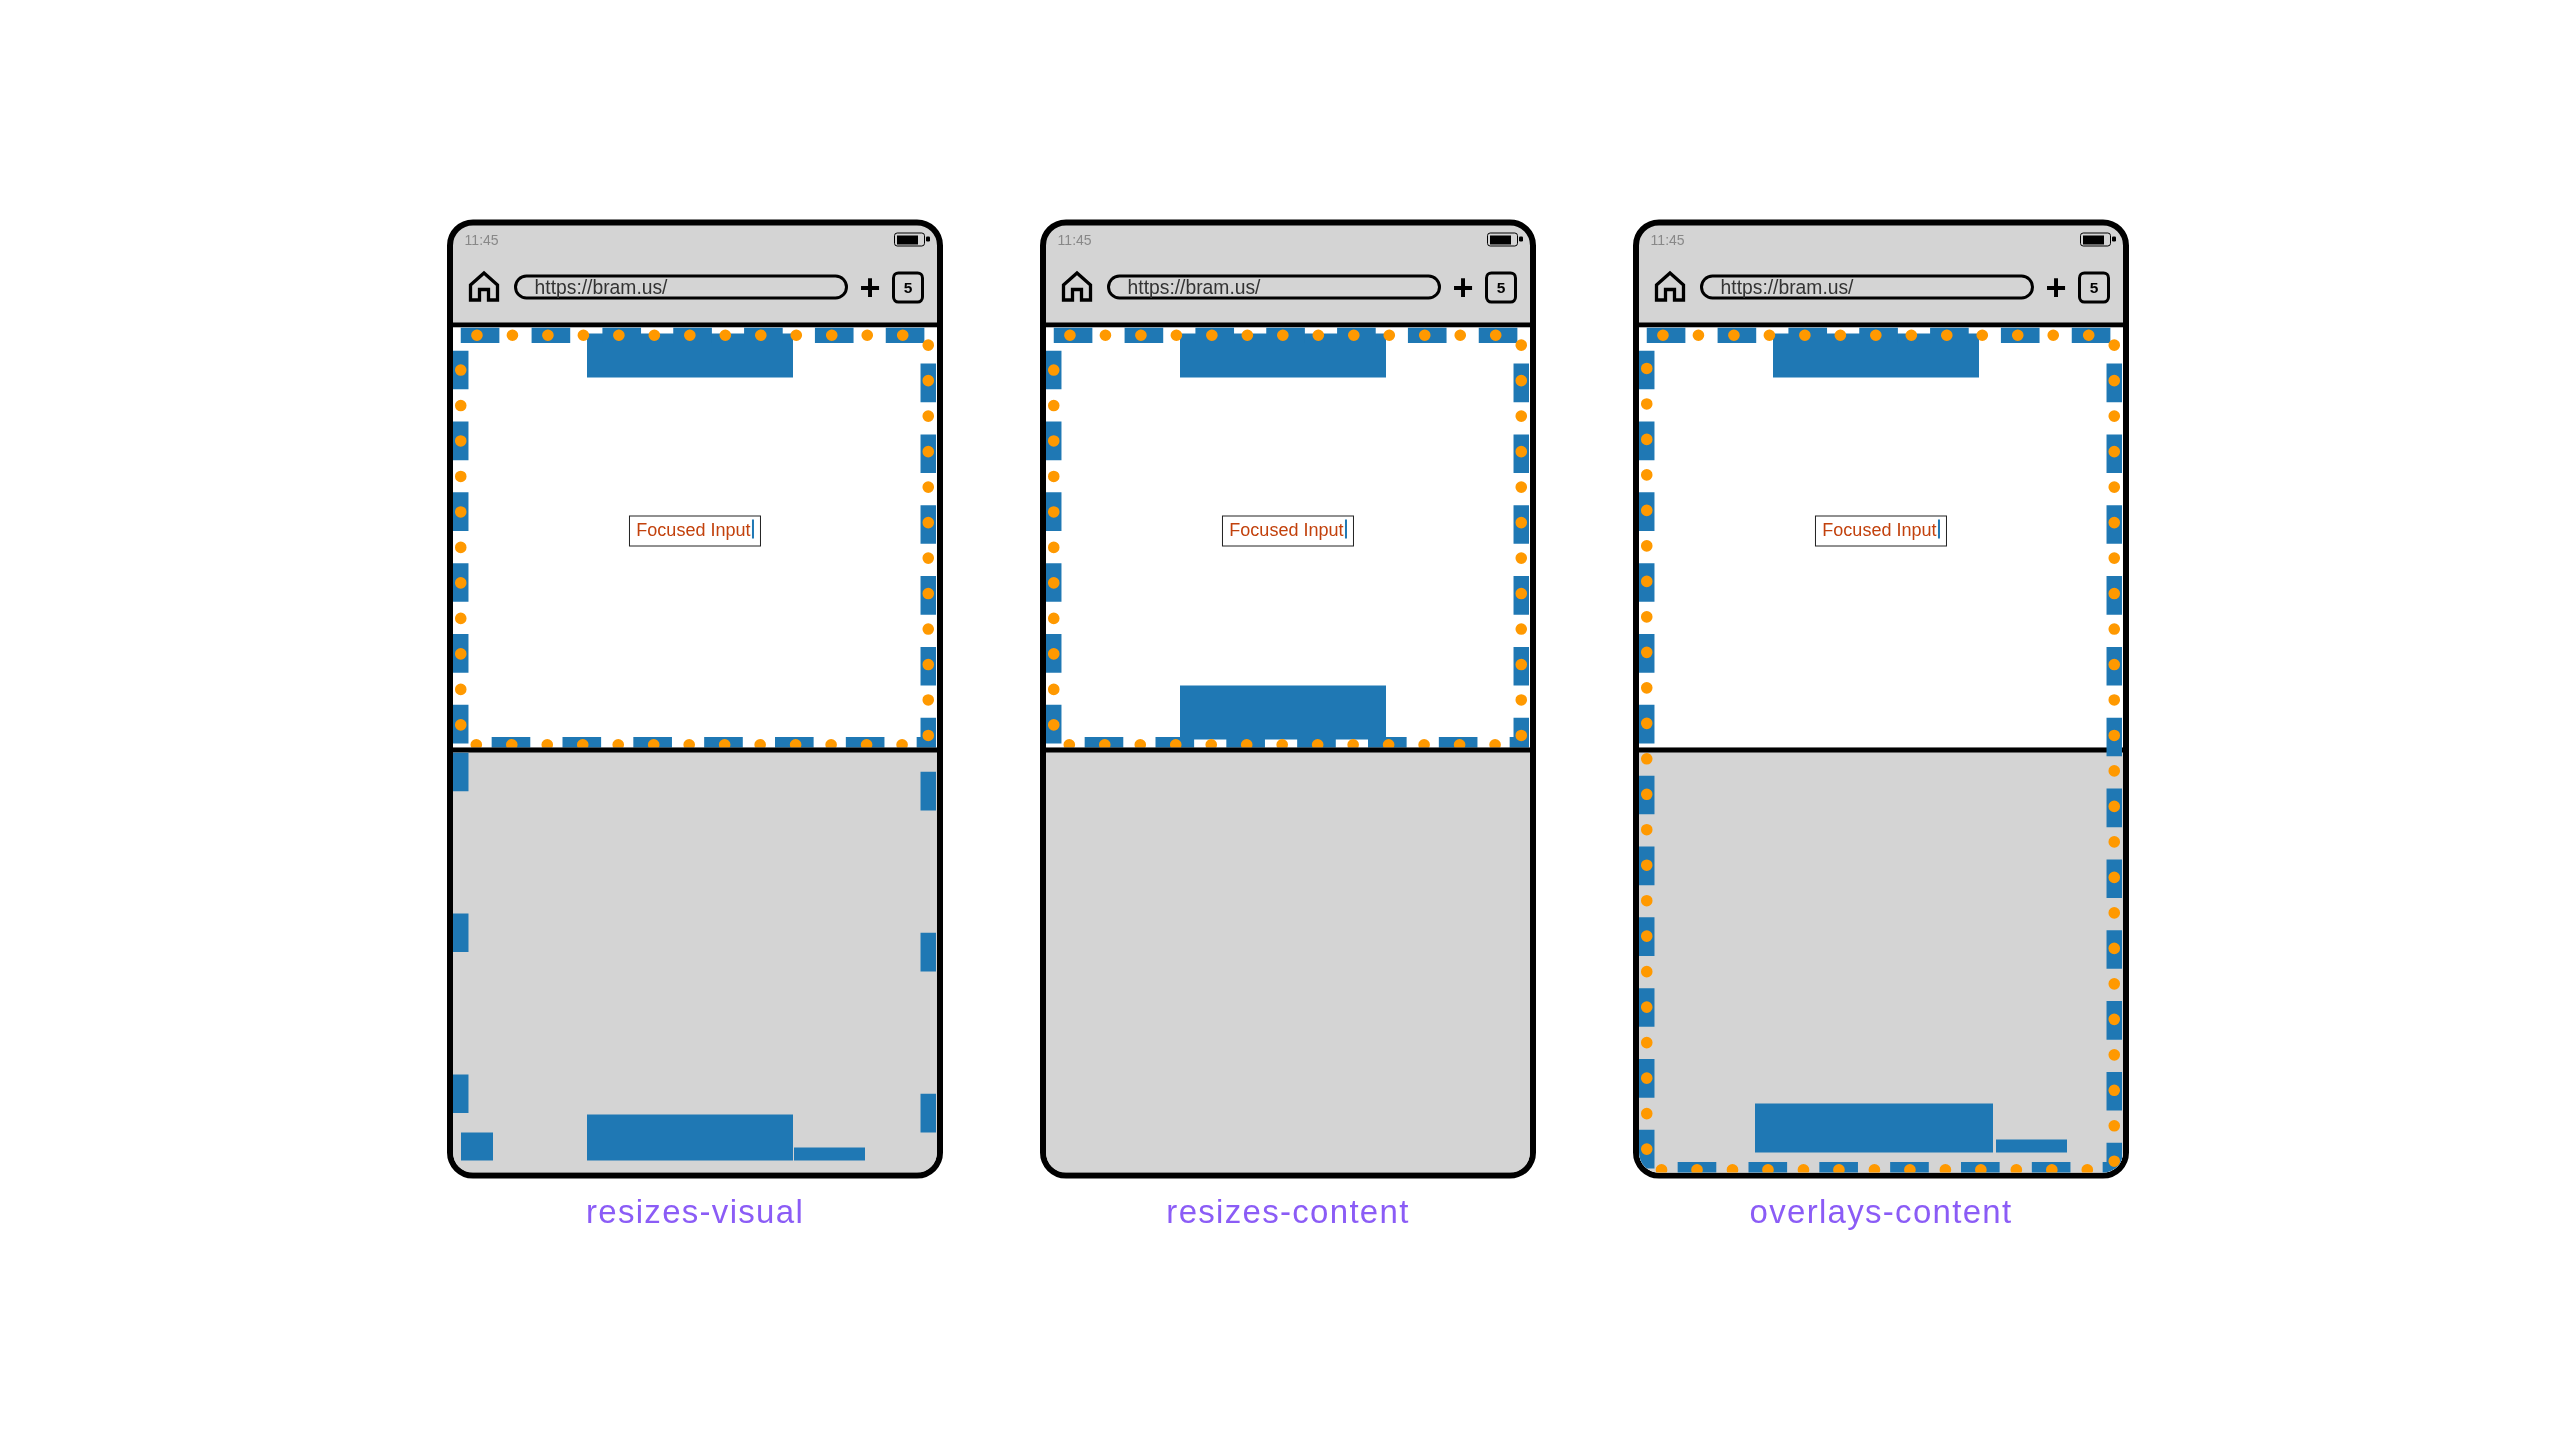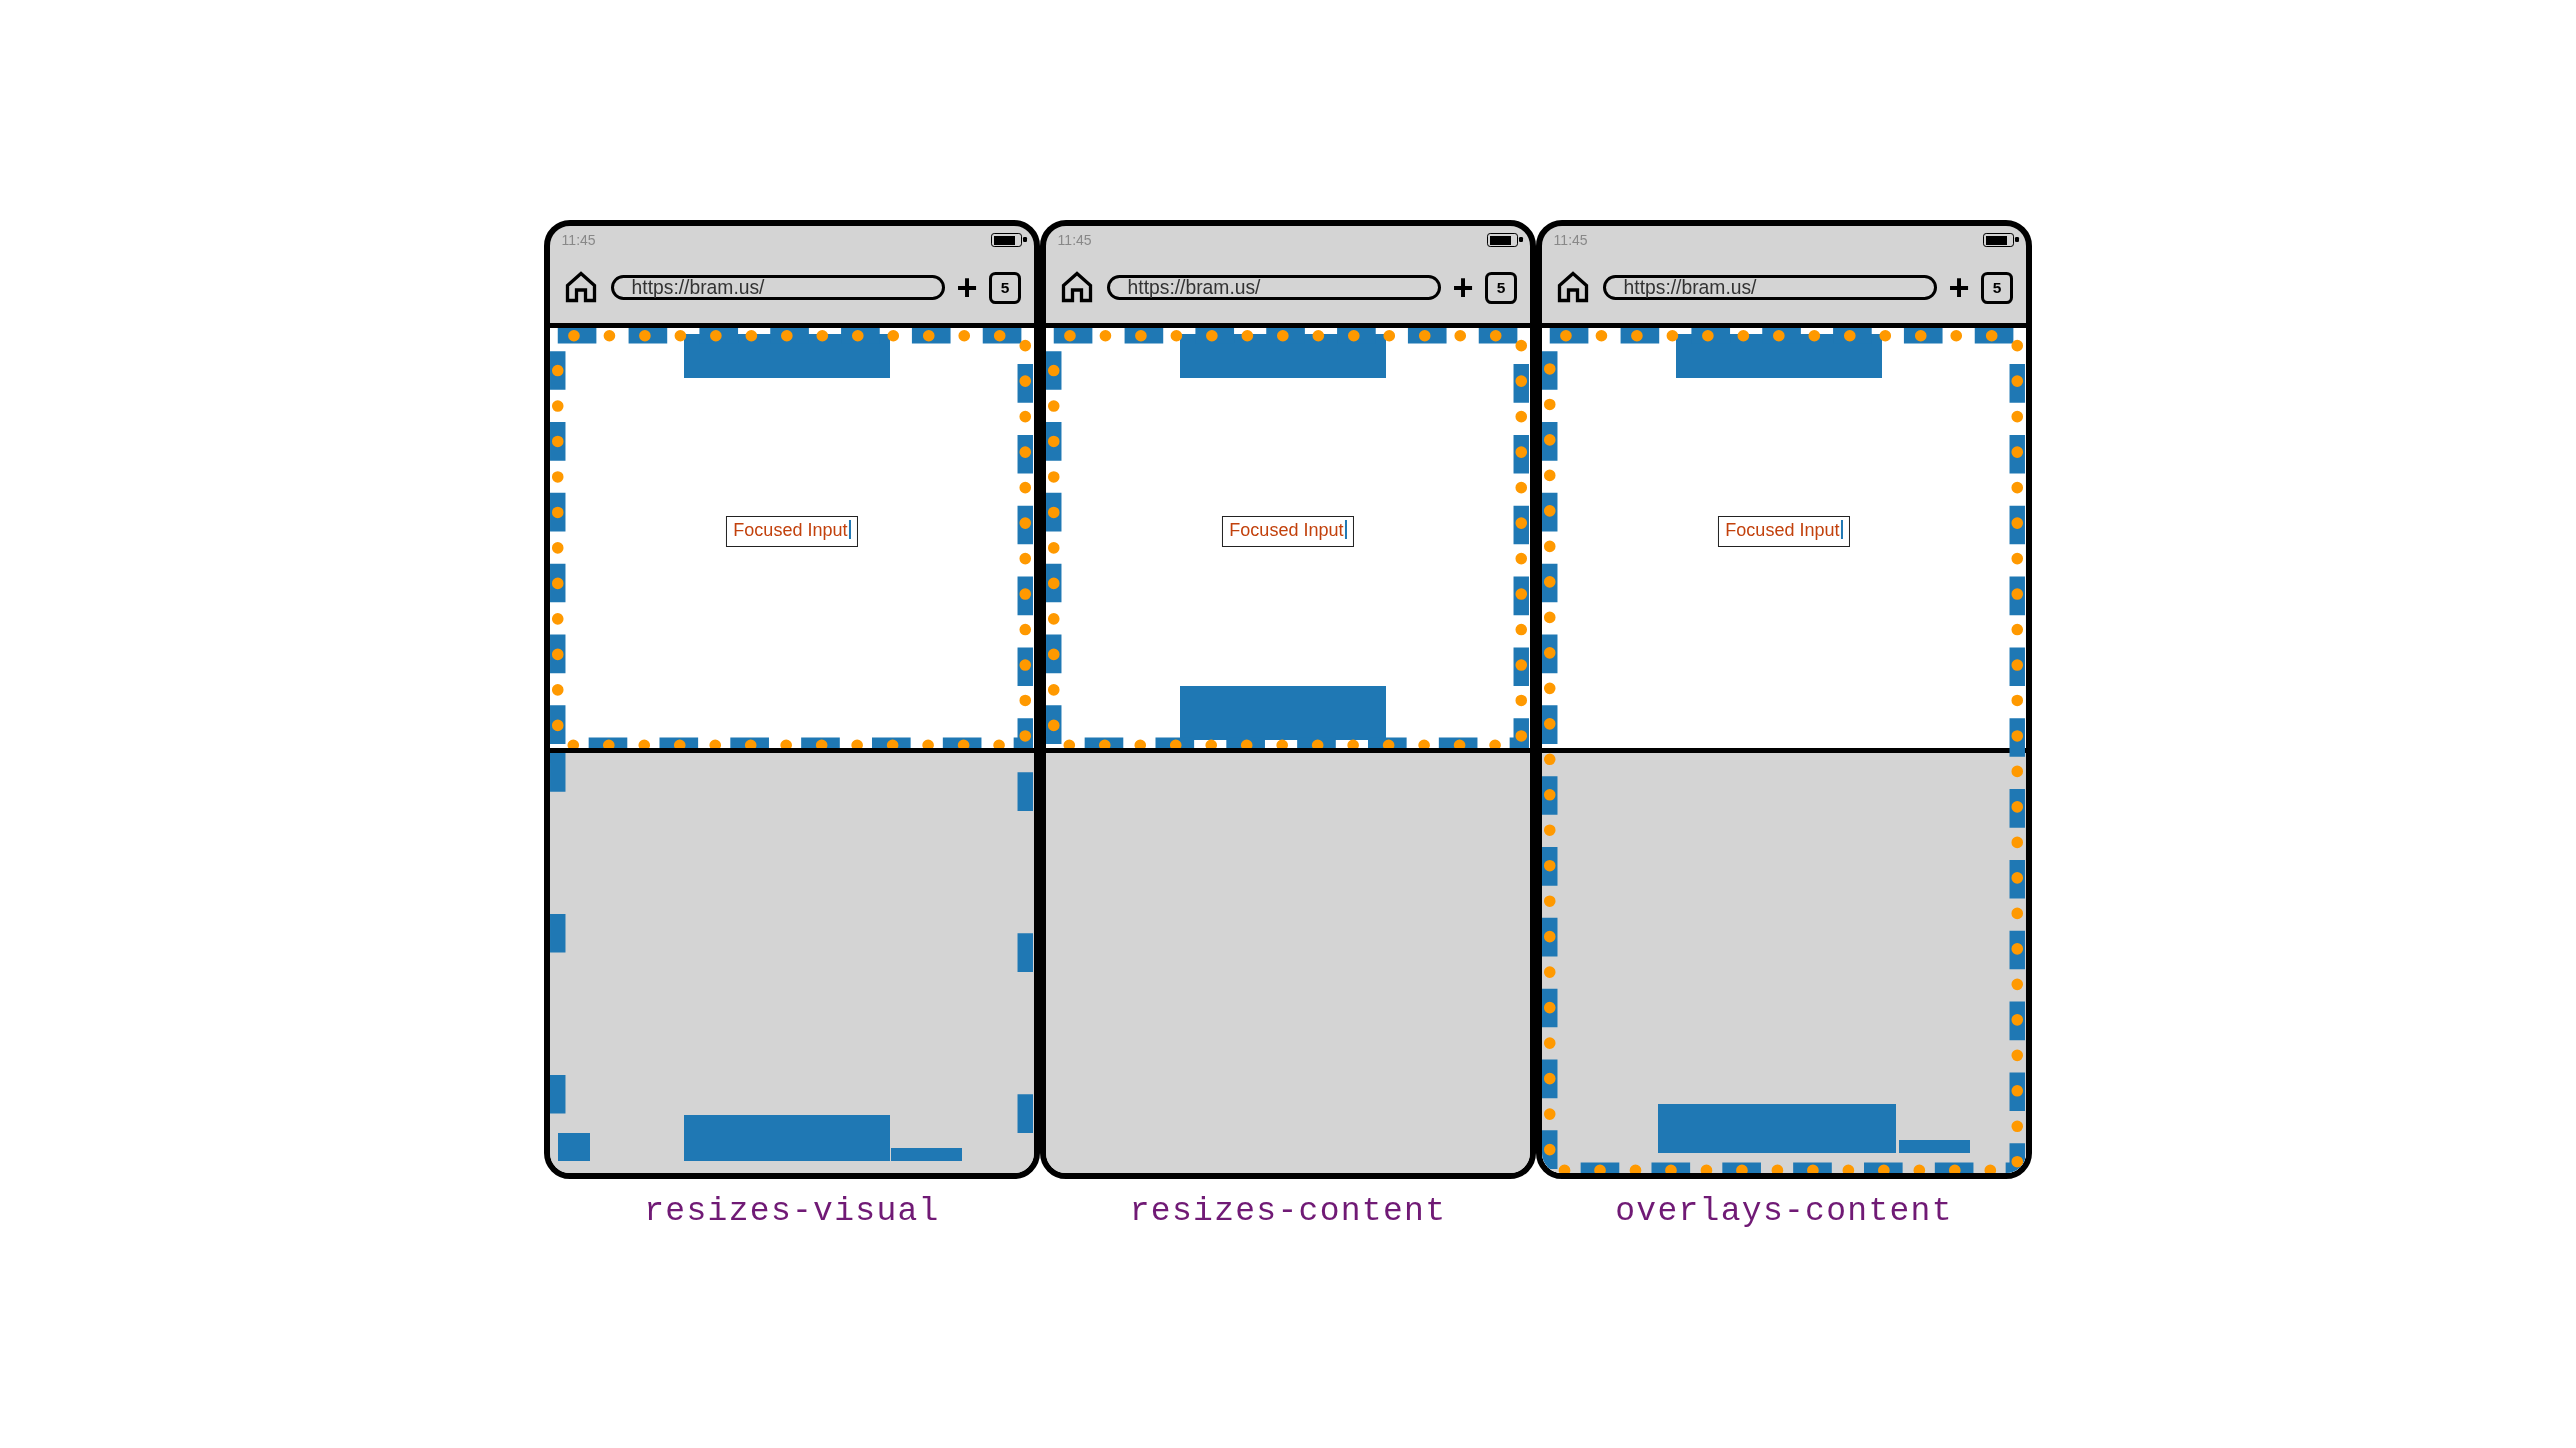--- a/index.html
+++ b/index.html
@@ -9,20 +9,21 @@
     background: #fff;
     font-family: -apple-system, BlinkMacSystemFont, "Helvetica Neue", Arial, sans-serif;
     position: relative;
   }
   .stage {
     position: absolute;
     left: 50%;
     top: 50%;
     transform: translate(-50%, -50%);
     display: flex;
+    gap: 97px;
     align-items: flex-end;
   }
   .col {
     display: flex;
     flex-direction: column;
     align-items: center;
   }
   .phone {
     position: relative;
     width: 496px;
@@ -150,23 +151,23 @@
   .caret {
     display: inline-block;
     width: 1.9px;
     height: 1.05em;
     background: #1f78b4;
     vertical-align: -2.6px;
     margin-left: 1.3px;
   }
   .caption {
     margin-top: 14px;
-    font-family: Liberation Mono, monospace;
+    font-family: Liberation Sans, sans-serif;
     font-size: 33px;
-    color: #701a75;
+    color: #8b5cf6;
     letter-spacing: 1.3px;
   }
 </style>
 </head>
 <body>
 
 <div class="stage">
 
   <div class="col">
     <div class="phone">

